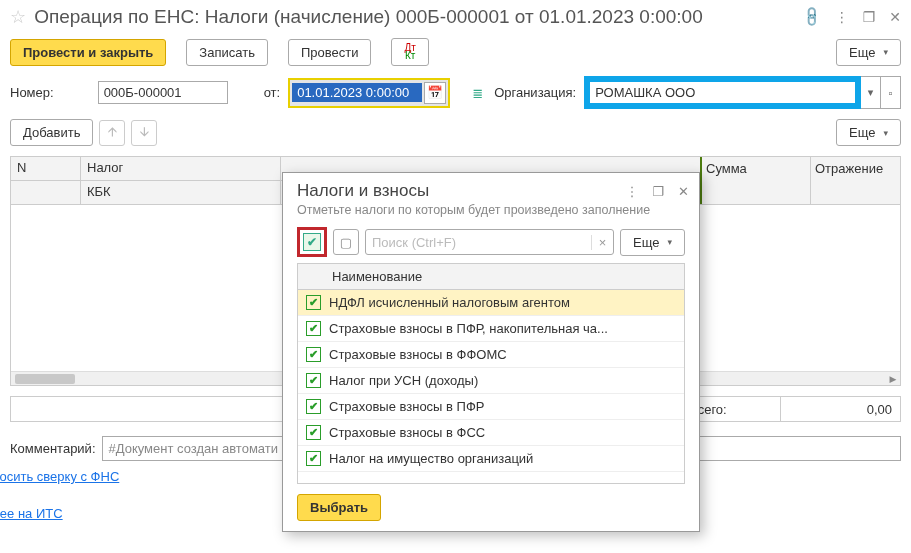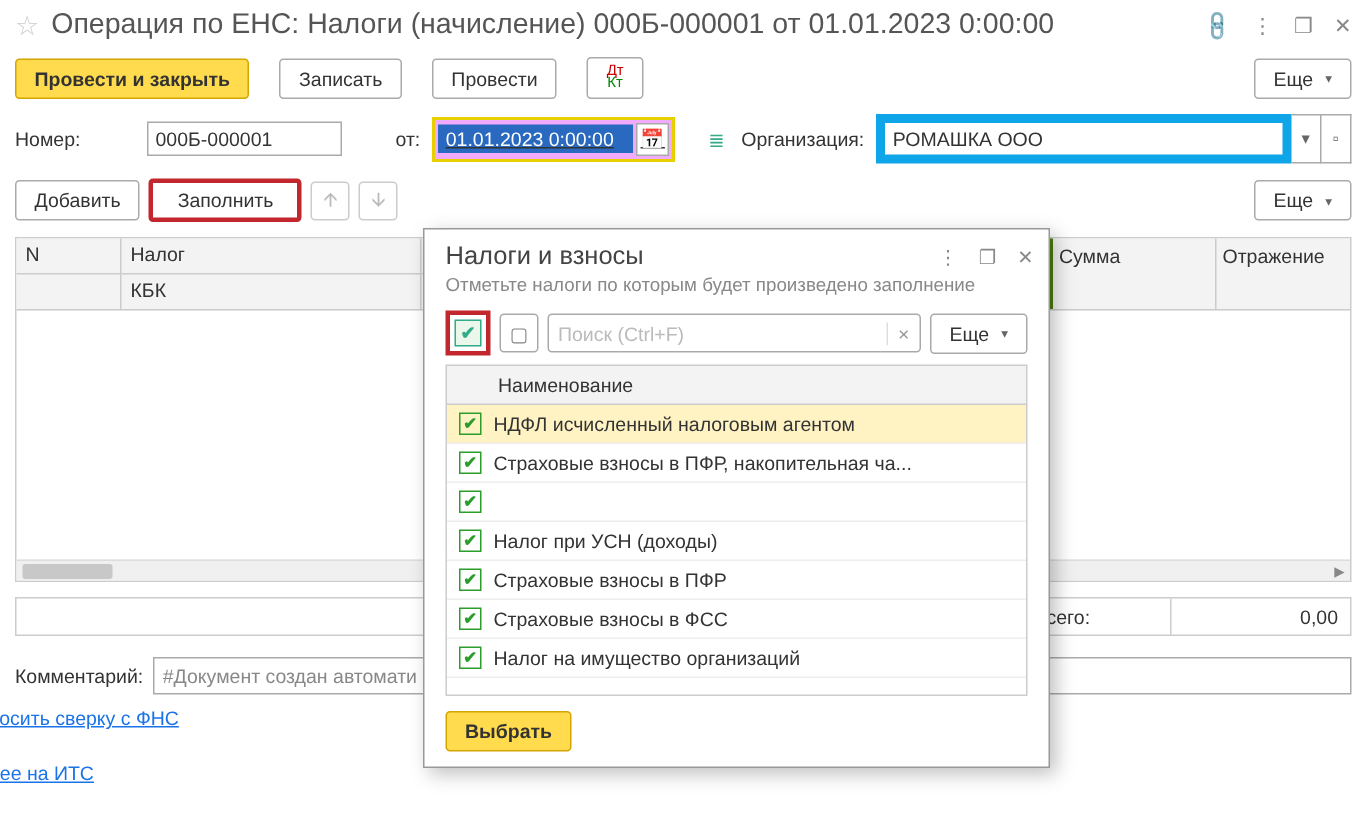--- a/index.html
+++ b/index.html
@@ -71,22 +71,21 @@
     min-height: 22px;
     display: flex;
     align-items: center;
   }
   .num-input { width: 130px; }
   .date-wrap {
     border: 2px solid #e8d000;
     padding: 2px;
     display: inline-flex;
     align-items: center;
-    background: #f0abfc;
-    text-decoration: underline;
+    background: #e5e5e5;
   }
   .date-input {
     background: #2969c0;
     color: #fff;
     padding: 2px 5px;
     border: none;
     font-size: 13px;
     width: 130px;
   }
   .cal-btn {
@@ -168,21 +167,21 @@
   }
   .comment-input { flex:1; border:1px solid #aaa; padding:4px 6px; color:#888; }
 
   .link-row { margin: 6px 0 0 0; padding:2px 0; color:#333; }
   .link-partial { color:#1a73e8; text-decoration:underline; cursor:pointer; margin-left:-22px; }
   .link-row2 { margin-top: 18px; }
 
   
   .popup {
     position: absolute;
-    top: 152px;
+    top: 172px;
     left: 282px;
     width: 418px;
     height: 360px;
     background: #fff;
     border: 1px solid #999;
     box-shadow: 4px 4px 12px rgba(0,0,0,0.25);
     display:flex;
     flex-direction:column;
   }
   .popup-title {
@@ -294,21 +293,20 @@
   <span class="label">Организация:</span>
   <div class="org-input">
     <div class="val">РОМАШКА ООО</div>
     <div class="org-btn">▾</div>
     <div class="org-btn">▫</div>
   </div>
 </div>
 
 <div class="subtoolbar">
   <button class="btn">Добавить</button>
-  <button class="btn btn-fill">Заполнить</button>
   <div class="arrow-btn">🡩</div>
   <div class="arrow-btn">🡫</div>
   <div class="spacer"></div>
   <button class="btn btn-more">Еще</button>
 </div>
 
 <div class="grid">
   <div class="grid-head">
     <div class="gh-n">
       <div class="gh-top">N</div>
@@ -377,20 +375,21 @@
         <div class="popup-item sel">
           <div class="chk">✔</div>
           <div class="name">НДФЛ исчисленный налоговым агентом</div>
         </div>
         <div class="popup-item">
           <div class="chk">✔</div>
           <div class="name">Страховые взносы в ПФР, накопительная ча...</div>
         </div>
         <div class="popup-item">
           <div class="chk">✔</div>
+          <div class="name">Страховые взносы в ФФОМС</div>
         </div>
         <div class="popup-item">
           <div class="chk">✔</div>
           <div class="name">Налог при УСН (доходы)</div>
         </div>
         <div class="popup-item">
           <div class="chk">✔</div>
           <div class="name">Страховые взносы в ПФР</div>
         </div>
         <div class="popup-item">

